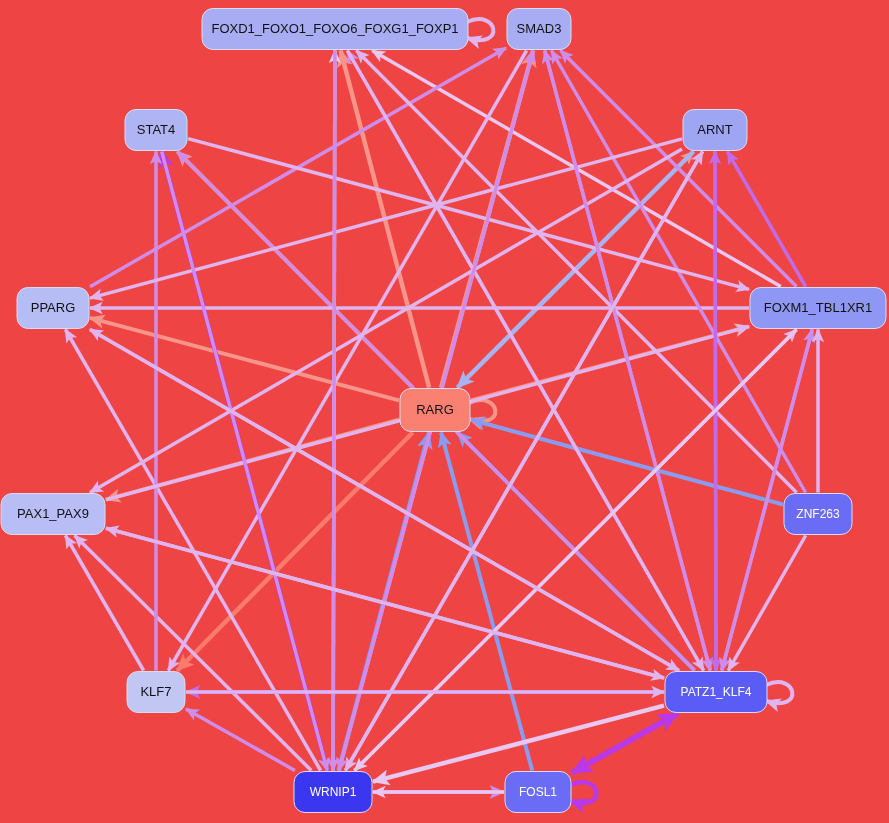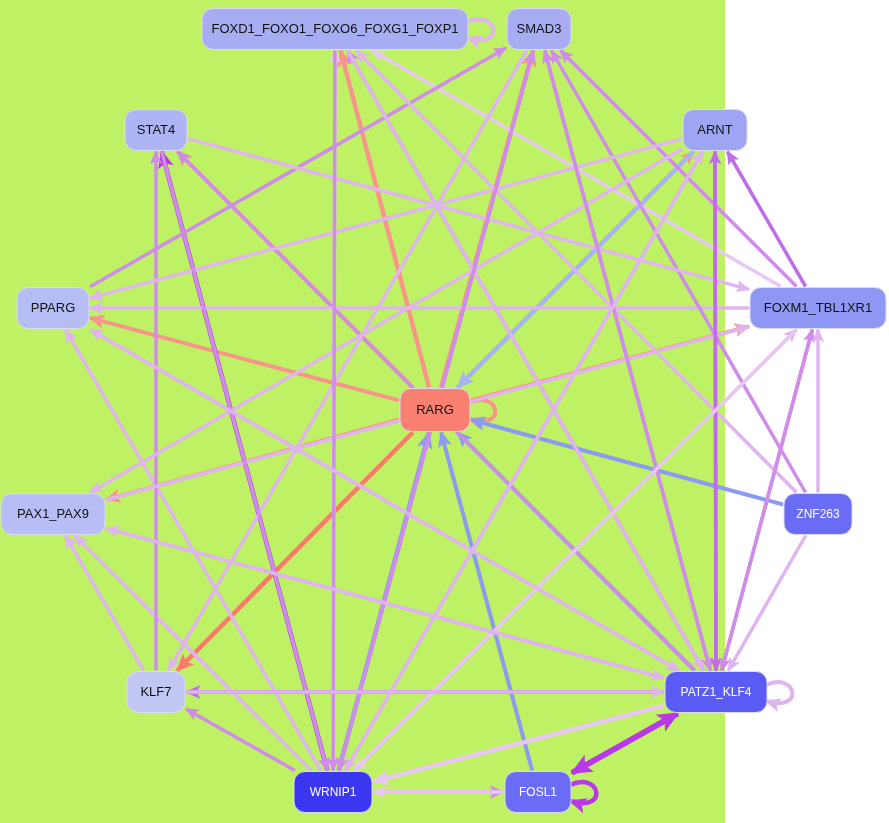--- a/index.html
+++ b/index.html
@@ -1,21 +1,21 @@
 <!DOCTYPE html>
 <html><head>
 <meta charset="utf-8">
 <title>Gene Regulatory Network</title>
 <style>
   html,body{margin:0;padding:0;background:#ffffff;}
   body{
     font-family:"Liberation Sans", sans-serif;
     width:889px;height:823px;overflow:hidden;position:relative;
   }
-  #graph-root{position:relative;width:725px;height:823px;background:#bef264;}
+  #graph-root{position:relative;width:889px;height:823px;background:#ef4444;}
   svg#network-canvas{position:absolute;left:0;top:0;width:889px;height:823px;}
   .node-label{
     font-family:"Liberation Sans", sans-serif;
     text-anchor:middle;dominant-baseline:middle;
     pointer-events:none;
   }
 </style>
 </head>
 <body>
 

